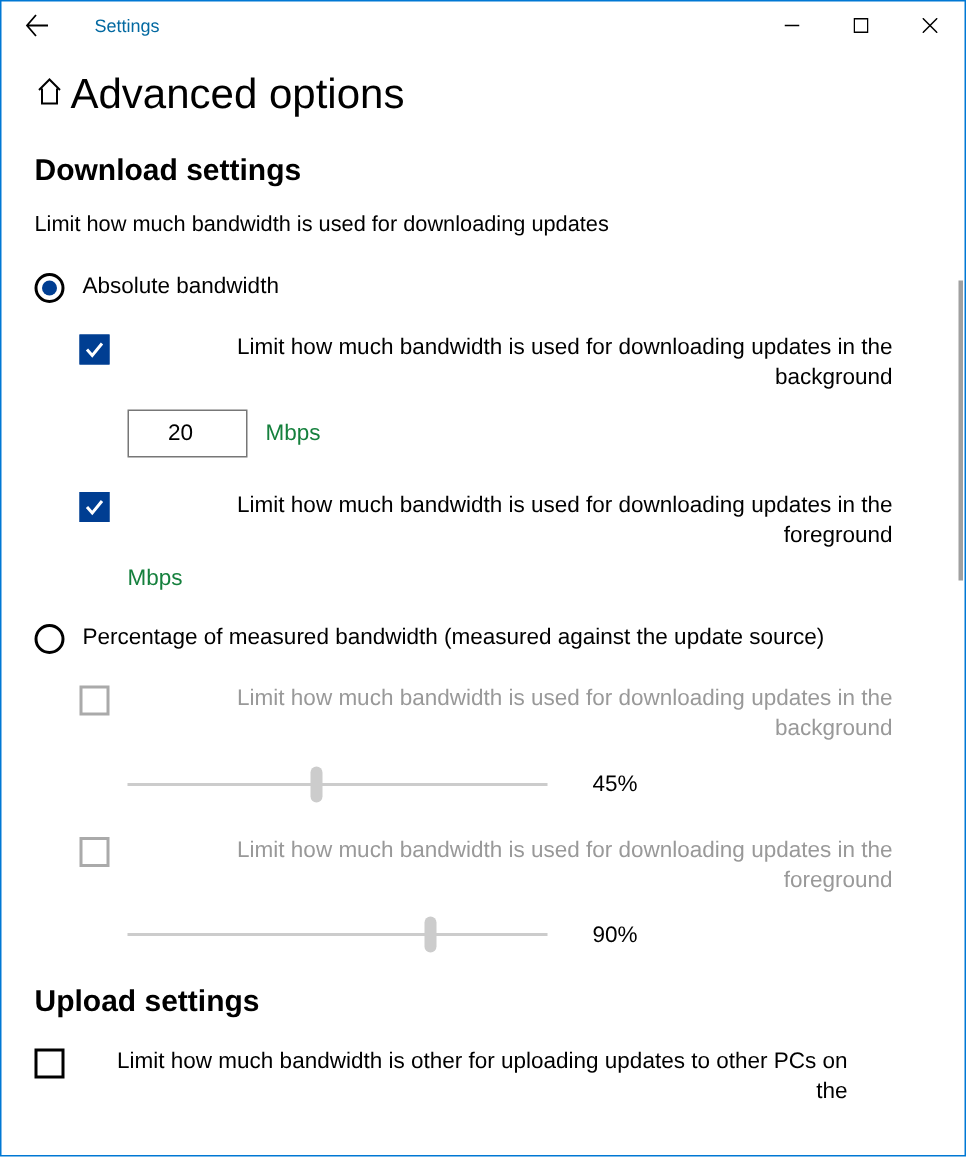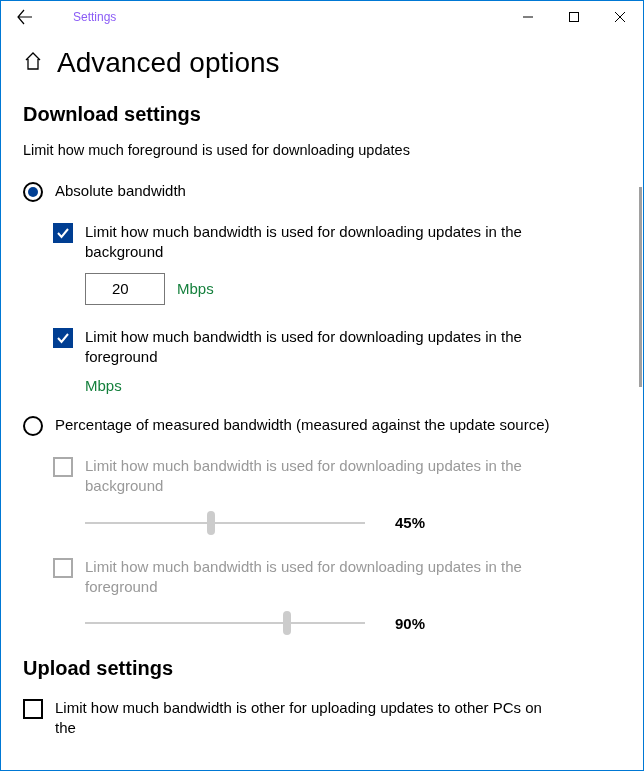--- a/index.html
+++ b/index.html
@@ -1,46 +1,46 @@
 <!DOCTYPE html>
 <html><head>
   <meta charset="utf-8">
   <style>
     * { margin: 0; padding: 0; box-sizing: border-box; font-family: "Segoe UI", -apple-system, sans-serif; }
     body { width: 644px; height: 771px; background: #fff; border: 1px solid #0078d4; overflow: hidden; position: relative; }
     .titlebar { height: 32px; display: flex; align-items: center; padding-left: 8px; }
     .back-btn { width: 32px; height: 32px; display: flex; align-items: center; justify-content: center; cursor: pointer; }
     .back-btn svg { width: 16px; height: 16px; }
-    .title-text { font-size: 12px; margin-left: 32px; color: #8b5cf6; }
+    .title-text { font-size: 12px; margin-left: 22px; color: #0369a1; }
     .win-controls { margin-left: auto; display: flex; }
     .win-btn { width: 46px; height: 32px; display: flex; align-items: center; justify-content: center; cursor: pointer; }
     .win-btn svg { width: 10px; height: 10px; }
     .content { padding: 14px 22px 0 22px; height: calc(100% - 32px); overflow: hidden; position: relative; }
-    .page-header { display: flex; align-items: center; gap: 14px; margin-bottom: 24px; }
+    .page-header { display: flex; align-items: center; gap: 4px; margin-bottom: 24px; }
     .home-icon { cursor: pointer; }
     .page-title { font-size: 28px; font-weight: 400; color: #000; }
     .section-title { font-size: 20px; font-weight: 700; color: #000; margin-bottom: 16px; }
     .section-desc { font-size: 14.5px; color: #000; margin-bottom: 24px; }
     .radio-row { display: flex; gap: 12px; margin-bottom: 20px; }
     .radio { width: 20px; height: 20px; border: 2px solid #000; border-radius: 50%; display: flex; align-items: center; justify-content: center; cursor: pointer; flex-shrink: 0; }
     .radio.selected::after { content: ""; width: 10px; height: 10px; background: #003e92; border-radius: 50%; }
     .radio-label { font-size: 15px; color: #000; }
     .sub-options { margin-left: 30px; }
-    .check-row { display: flex; align-items: flex-start; gap: 12px; margin-bottom: 8px; }
+    .check-row { display: flex; align-items: flex-start; gap: 12px; margin-bottom: 8px; text-align: right; }
     .checkbox { width: 20px; height: 20px; border: 2px solid #000; cursor: pointer; flex-shrink: 0; display: flex; align-items: center; justify-content: center; margin-top: 1px; }
     .checkbox.checked { background: #003e92; border-color: #003e92; }
     .checkbox.checked svg { display: block; }
     .checkbox svg { display: none; width: 14px; height: 14px; }
     .checkbox.disabled { border-color: #aaa; cursor: default; }
     .check-label { font-size: 15px; color: #000; line-height: 1.35; max-width: 510px; }
     .check-label.disabled { color: #999; }
     .input-row { display: flex; align-items: center; gap: 12px; margin-left: 32px; margin-top: 10px; margin-bottom: 22px; }
     .num-input { width: 80px; height: 32px; border: 1px solid #777; font-size: 15px; padding: 0 26px; }
     .unit { font-size: 15px; color: #15803d; }
-    .slider-row { display: flex; align-items: center; gap: 30px; margin-left: 32px; margin-top: 14px; margin-bottom: 22px; font-weight: bold; }
+    .slider-row { display: flex; align-items: center; gap: 30px; margin-left: 32px; margin-top: 14px; margin-bottom: 22px; }
     .slider { position: relative; width: 280px; height: 24px; }
     .slider-track { position: absolute; top: 50%; left: 0; right: 0; height: 2px; background: #ccc; transform: translateY(-50%); }
     .slider-thumb { position: absolute; top: 50%; width: 8px; height: 24px; background: #ccc; border-radius: 4px; transform: translate(-50%, -50%); }
     .slider-value { font-size: 15px; color: #000; min-width: 40px; }
     .upload-section { margin-top: 18px; }
     .upload-check { margin-top: 18px; }
     .scrollbar { position: absolute; right: 1px; top: 186px; width: 3px; height: 200px; background: #a0a0a0; }
   </style>
 </head>
 <body>
@@ -75,21 +75,21 @@
   <div class="page-header">
     <span class="home-icon">
       <svg width="20" height="20" viewBox="0 0 20 20">
           <path d="M3 9 L10 2 L17 9 M5 8 L5 18 L15 18 L15 8" stroke="#000" stroke-width="1.3" fill="none"></path>
         </svg>
     </span>
     <h1 class="page-title">Advanced options</h1>
   </div>
 
   <h2 class="section-title">Download settings</h2>
-  <p class="section-desc">Limit how much foreground is used for downloading updates</p>
+  <p class="section-desc">Limit how much bandwidth is used for downloading updates</p>
 
   <div class="radio-row">
     <div class="radio selected"></div>
     <span class="radio-label">Absolute bandwidth</span>
   </div>
 
   <div class="sub-options">
     <div class="check-row">
       <div class="checkbox checked">
         <svg viewBox="0 0 14 14">

